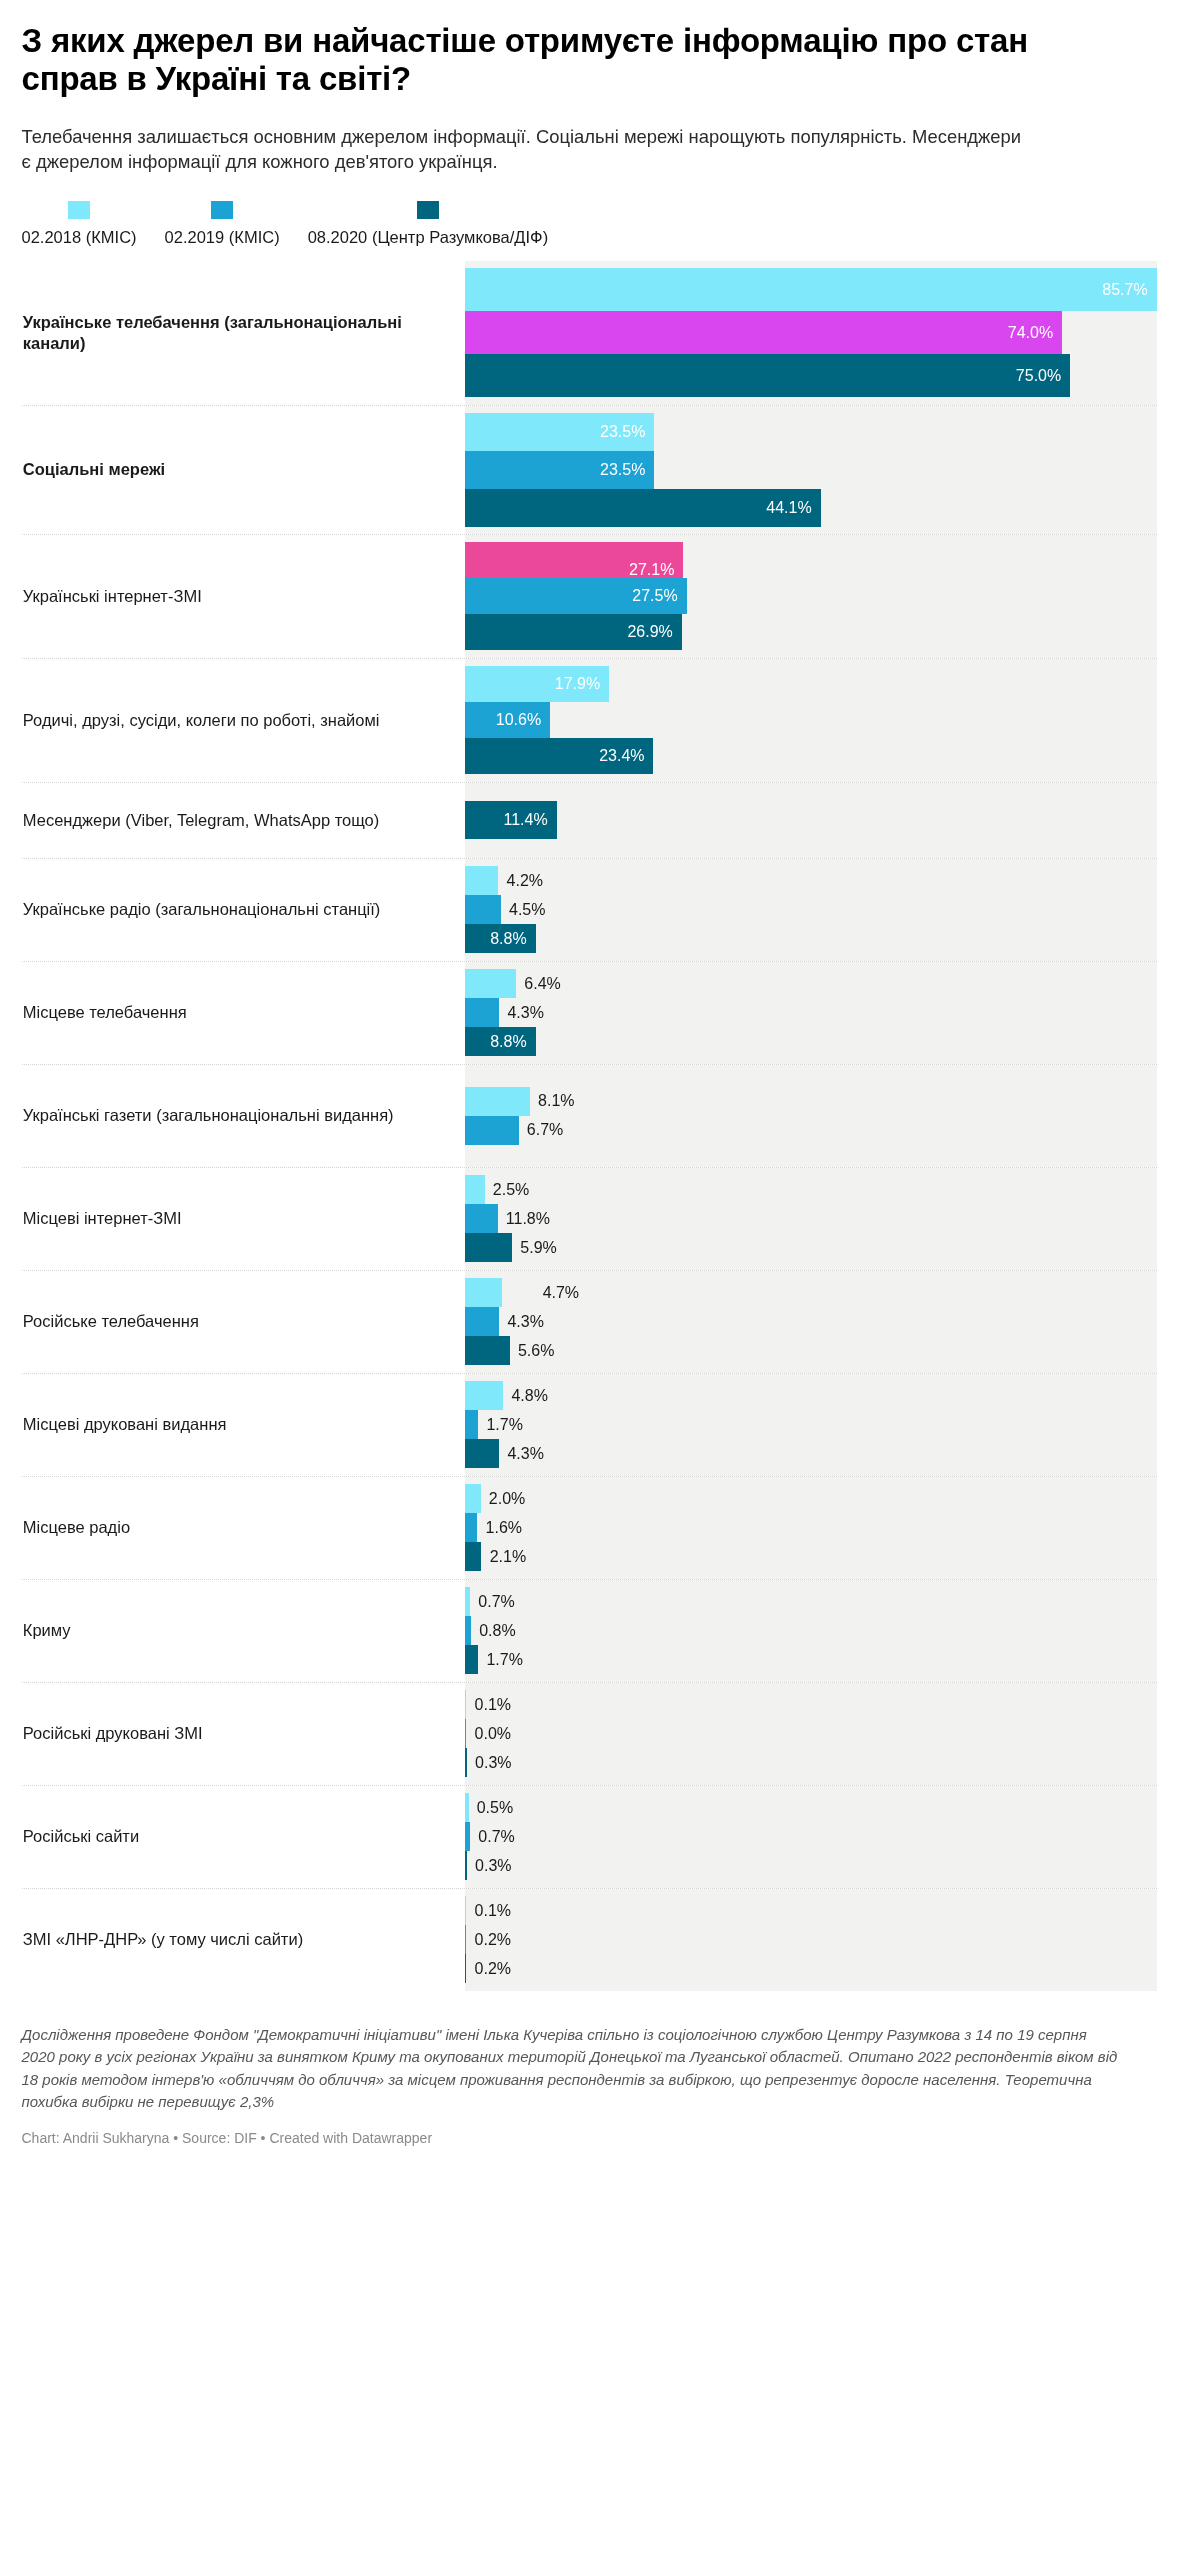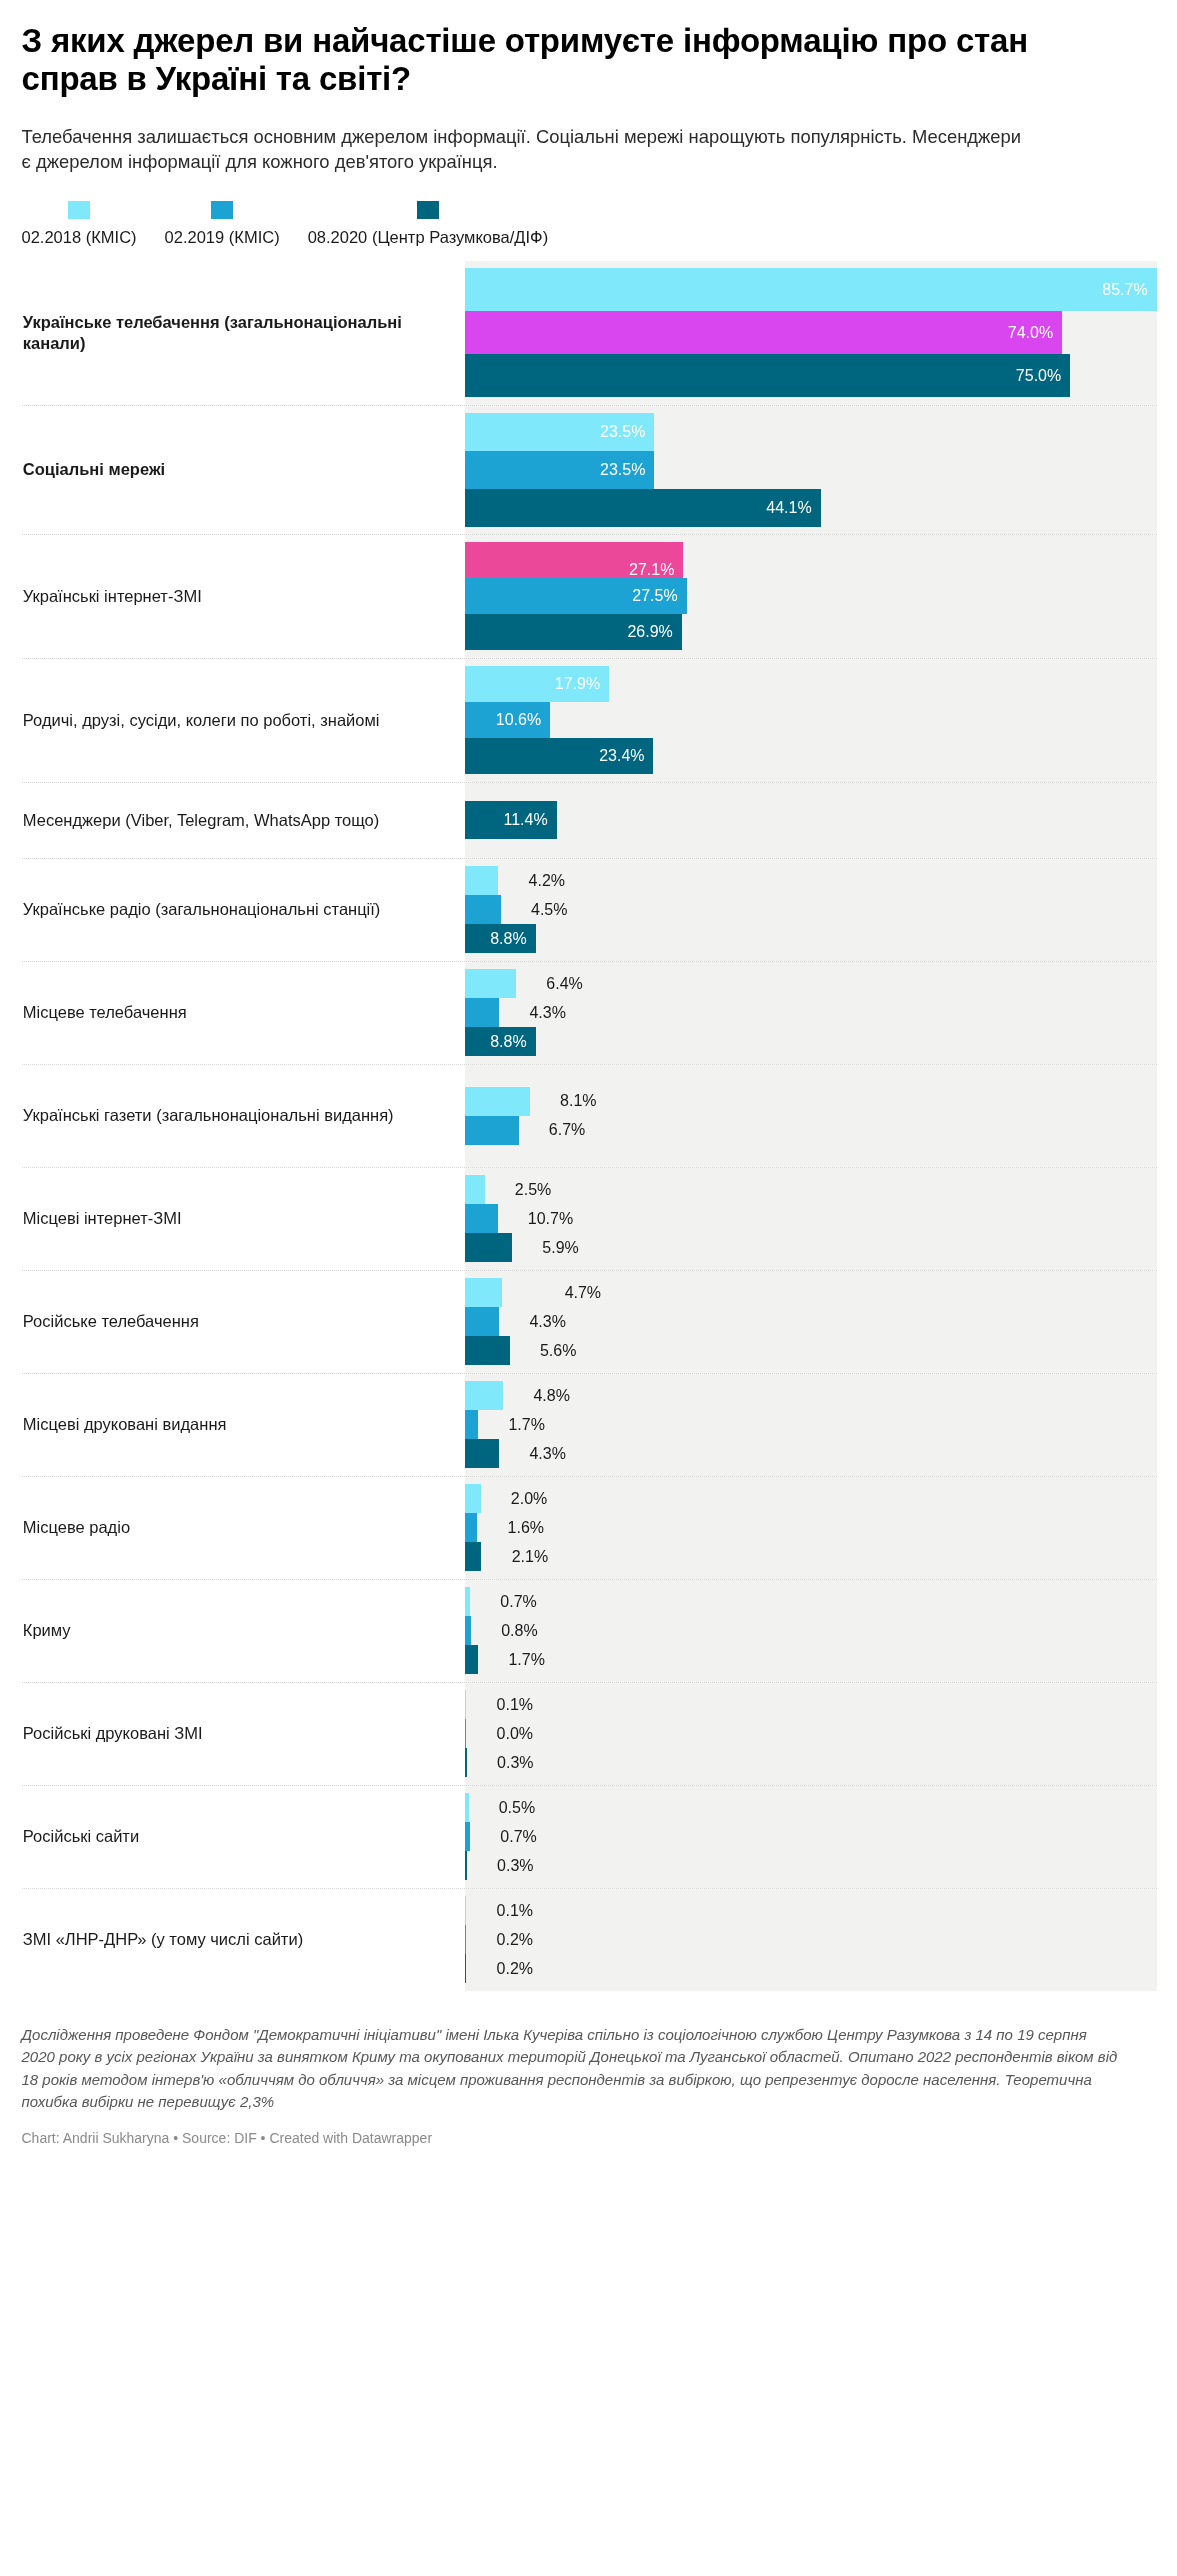--- a/index.html
+++ b/index.html
@@ -117,21 +117,20 @@
     white-space: nowrap;
     line-height: 1;
   }
   .bar-value.inside {
     color: #ffffff;
     padding-right: 8.9px;
   }
   .bar-value.outside {
     color: #1a1a1a;
     padding-left: 8.2px;
-    margin-left: 22px;
   }
 
   
   .notes {
     font-style: italic;
     font-size: 15px;
     line-height: 1.5;
     color: #575757;
     margin: 33px 0 0 0;
     max-width: 1102px;
@@ -308,21 +307,21 @@
       </div>
       <div class="row" style="min-height: 103px;">
         <div class="row-label">Місцеві інтернет-ЗМІ</div>
         <div class="row-bars">
           <div class="bar-line" style="height: 29px;">
             <div class="bar" style="width: 2.91715%; background: rgb(127, 232, 251);"></div>
             <span class="bar-value outside">2.5%</span>
           </div>
           <div class="bar-line" style="height: 29px;">
             <div class="bar" style="width: 4.78413%; background: rgb(28, 163, 212);"></div>
-            <span class="bar-value outside">10.7%</span>
+            <span class="bar-value outside">11.8%</span>
           </div>
           <div class="bar-line" style="height: 29px;">
             <div class="bar" style="width: 6.88448%; background: rgb(0, 101, 127);"></div>
             <span class="bar-value outside">5.9%</span>
           </div>
         </div>
       </div>
       <div class="row" style="min-height: 103px;">
         <div class="row-label">Російське телебачення</div>
         <div class="row-bars">

